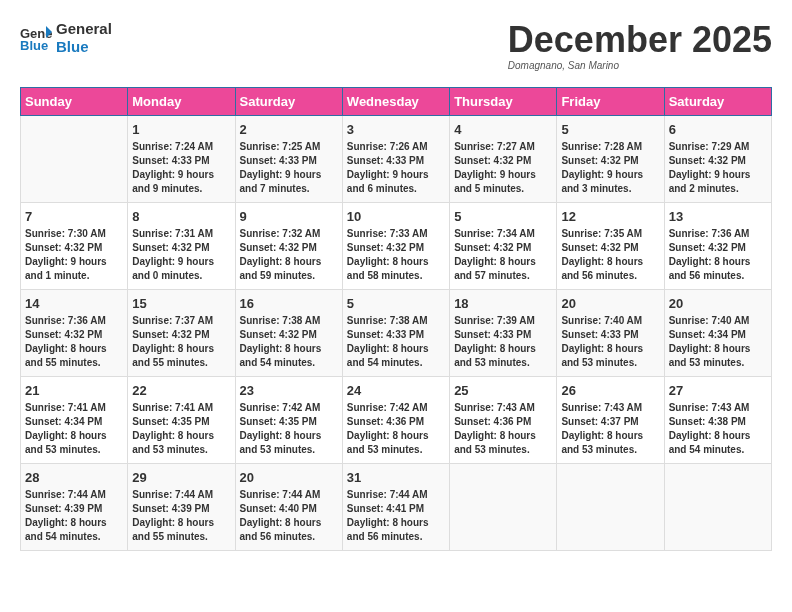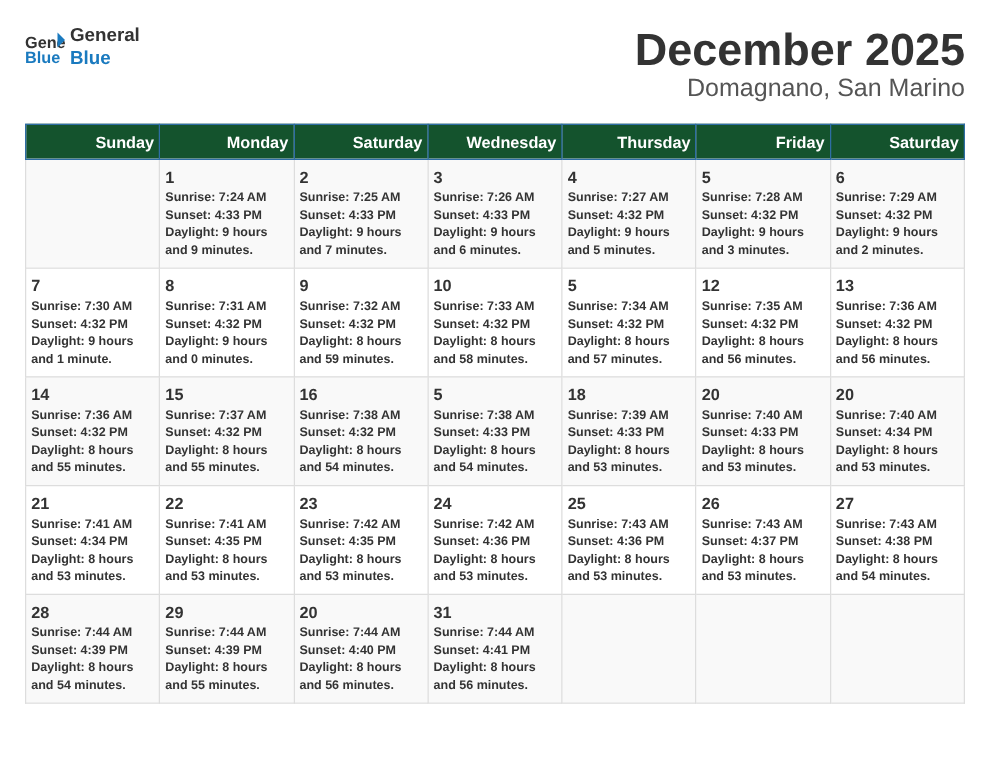--- a/index.html
+++ b/index.html
@@ -19,43 +19,43 @@
     .logo {
       display: flex;
       align-items: center;
     }
     .logo-icon {
       width: 32px;
       height: 28px;
       margin-right: 4px;
     }
     .title-block {
-      text-align: right;
     }
     .month-title {
       font-size: 36px;
       font-weight: bold;
       color: #333;
       line-height: 1.1;
     }
     .location {
-      font-size: 20px;
+      font-size: 10px;
       color: #555;
+      font-style: italic;
     }
     table {
       width: 100%;
       border-collapse: collapse;
     }
     thead th {
-      background-color: #14532d;
+      background-color: #ec4899;
       color: white;
       font-size: 13px;
       font-weight: bold;
       padding: 6px 4px;
-      text-align: right;
+      text-align: left;
       border: 1px solid #2e6da4;
     }
     tbody tr {
       border-bottom: 1px solid #ccc;
     }
     tbody td {
       vertical-align: top;
       padding: 6px 4px;
       font-size: 10.5px;
       color: #333;

